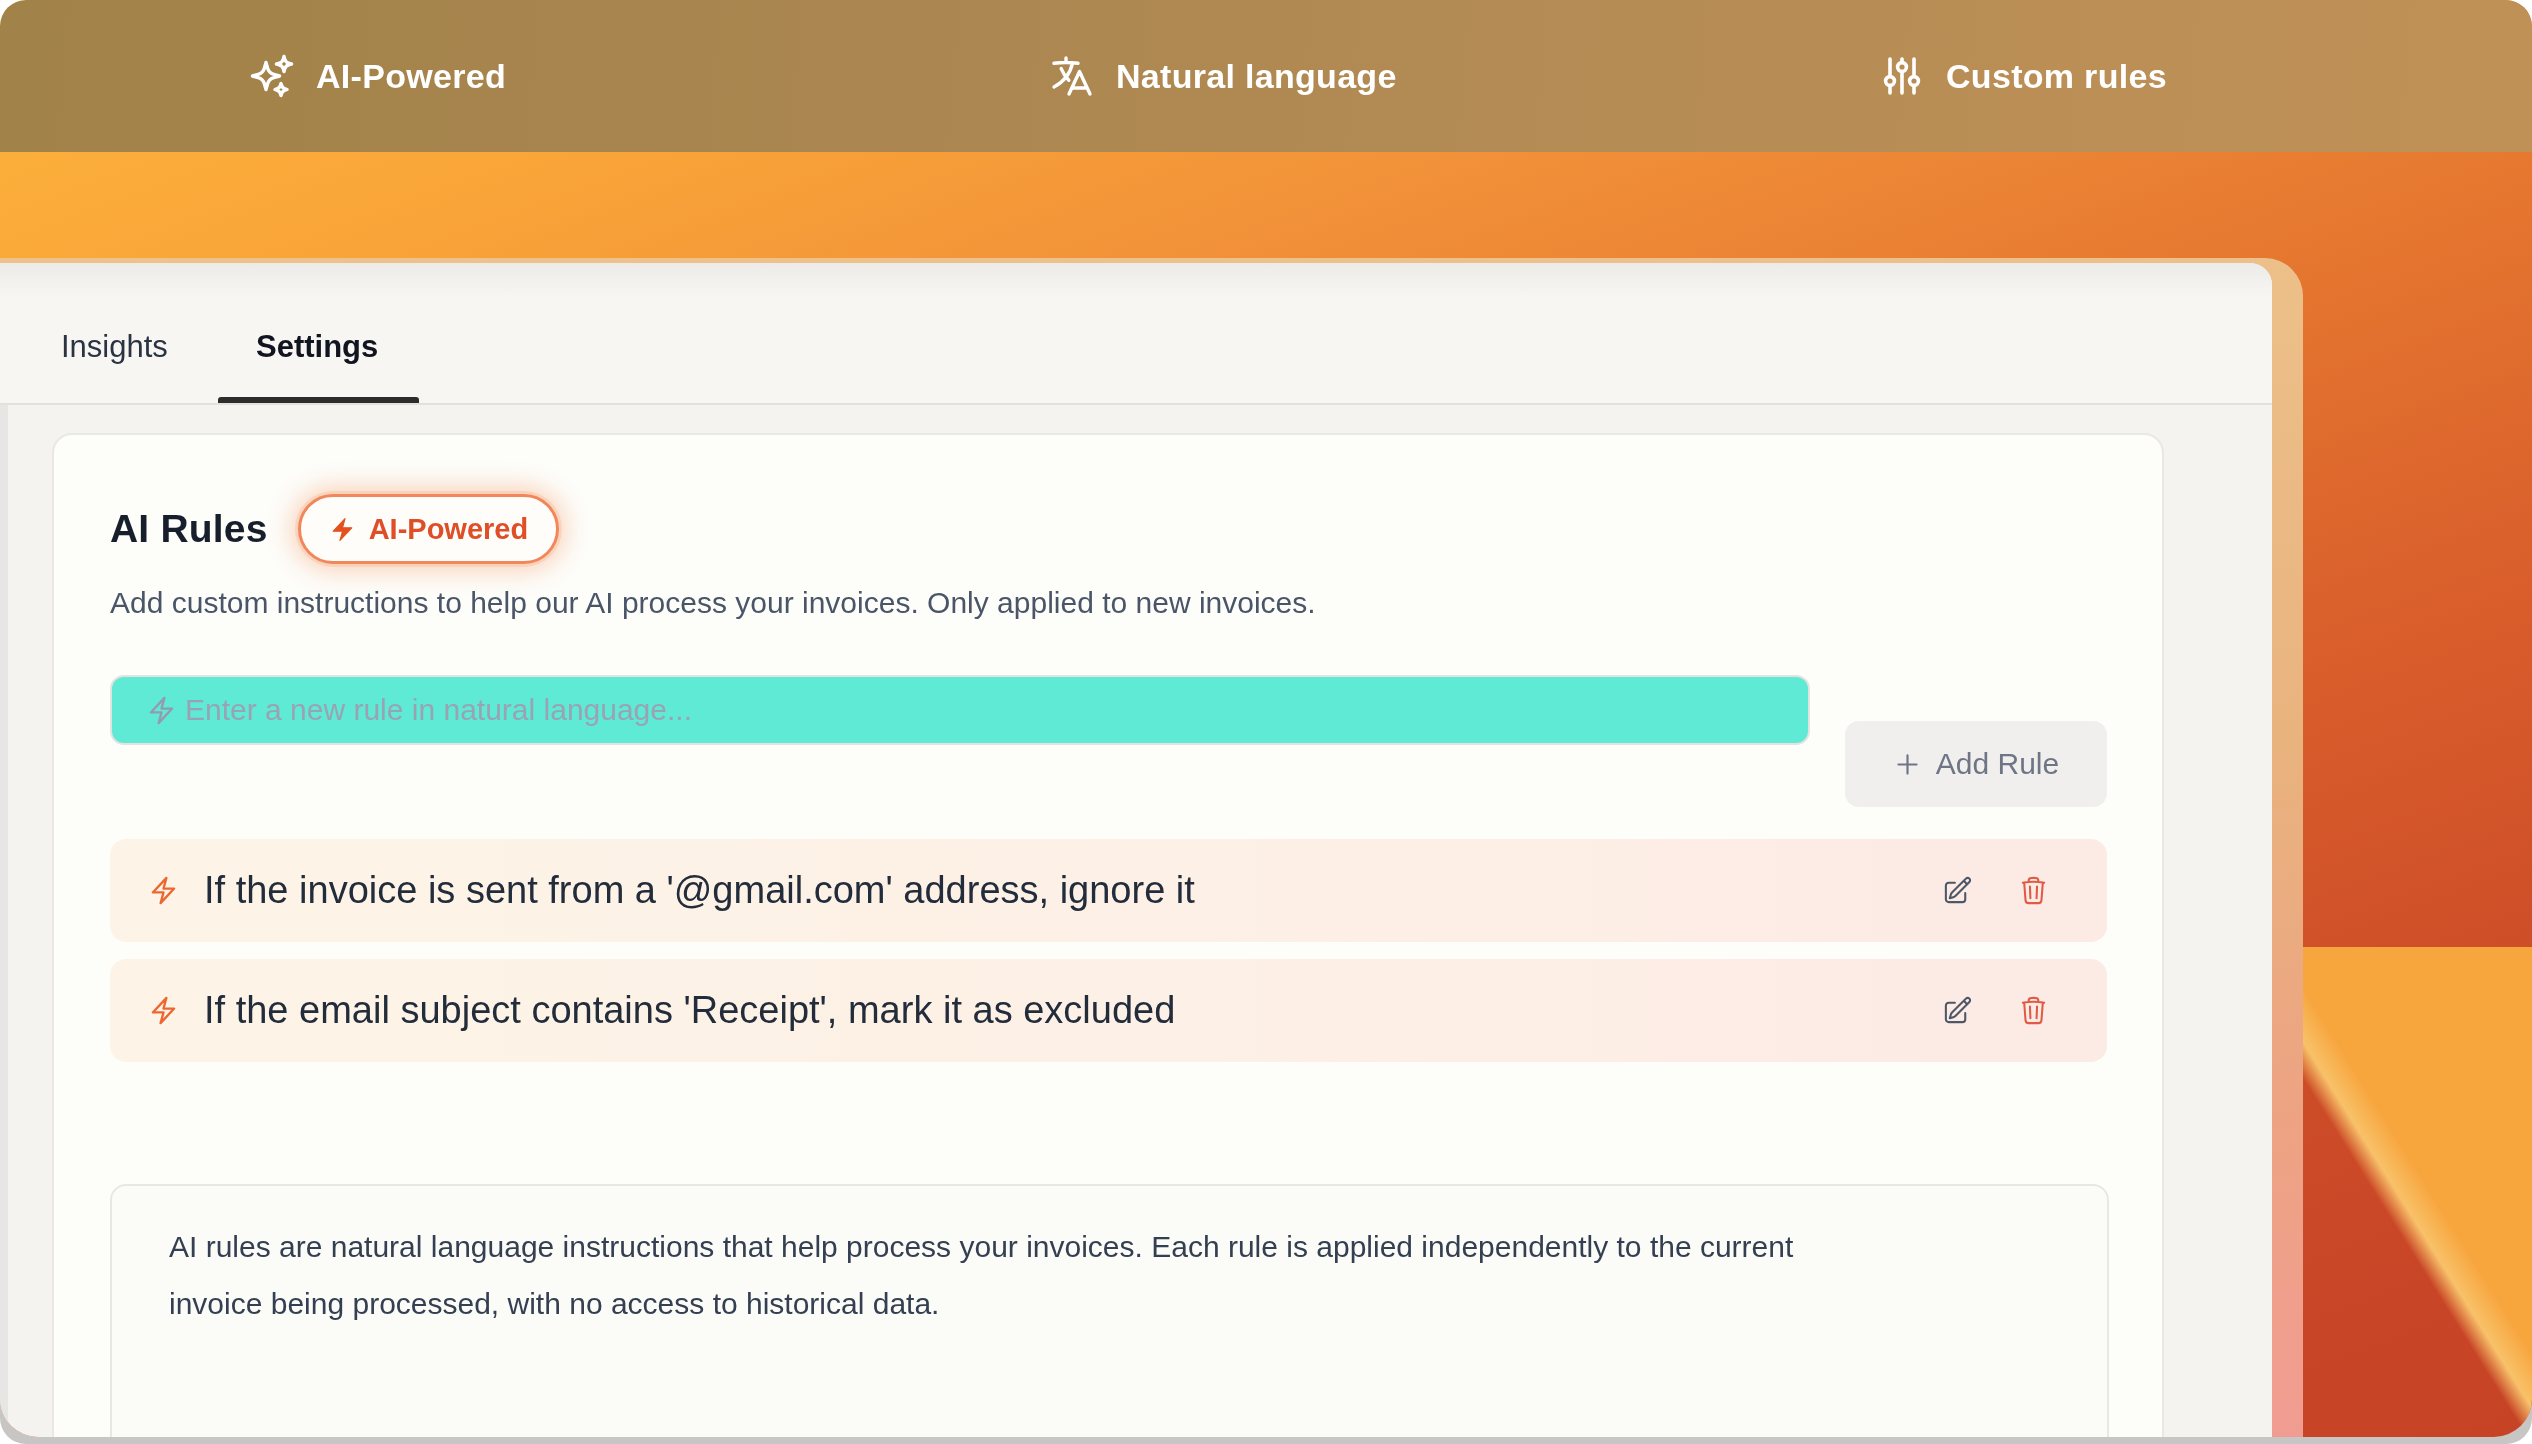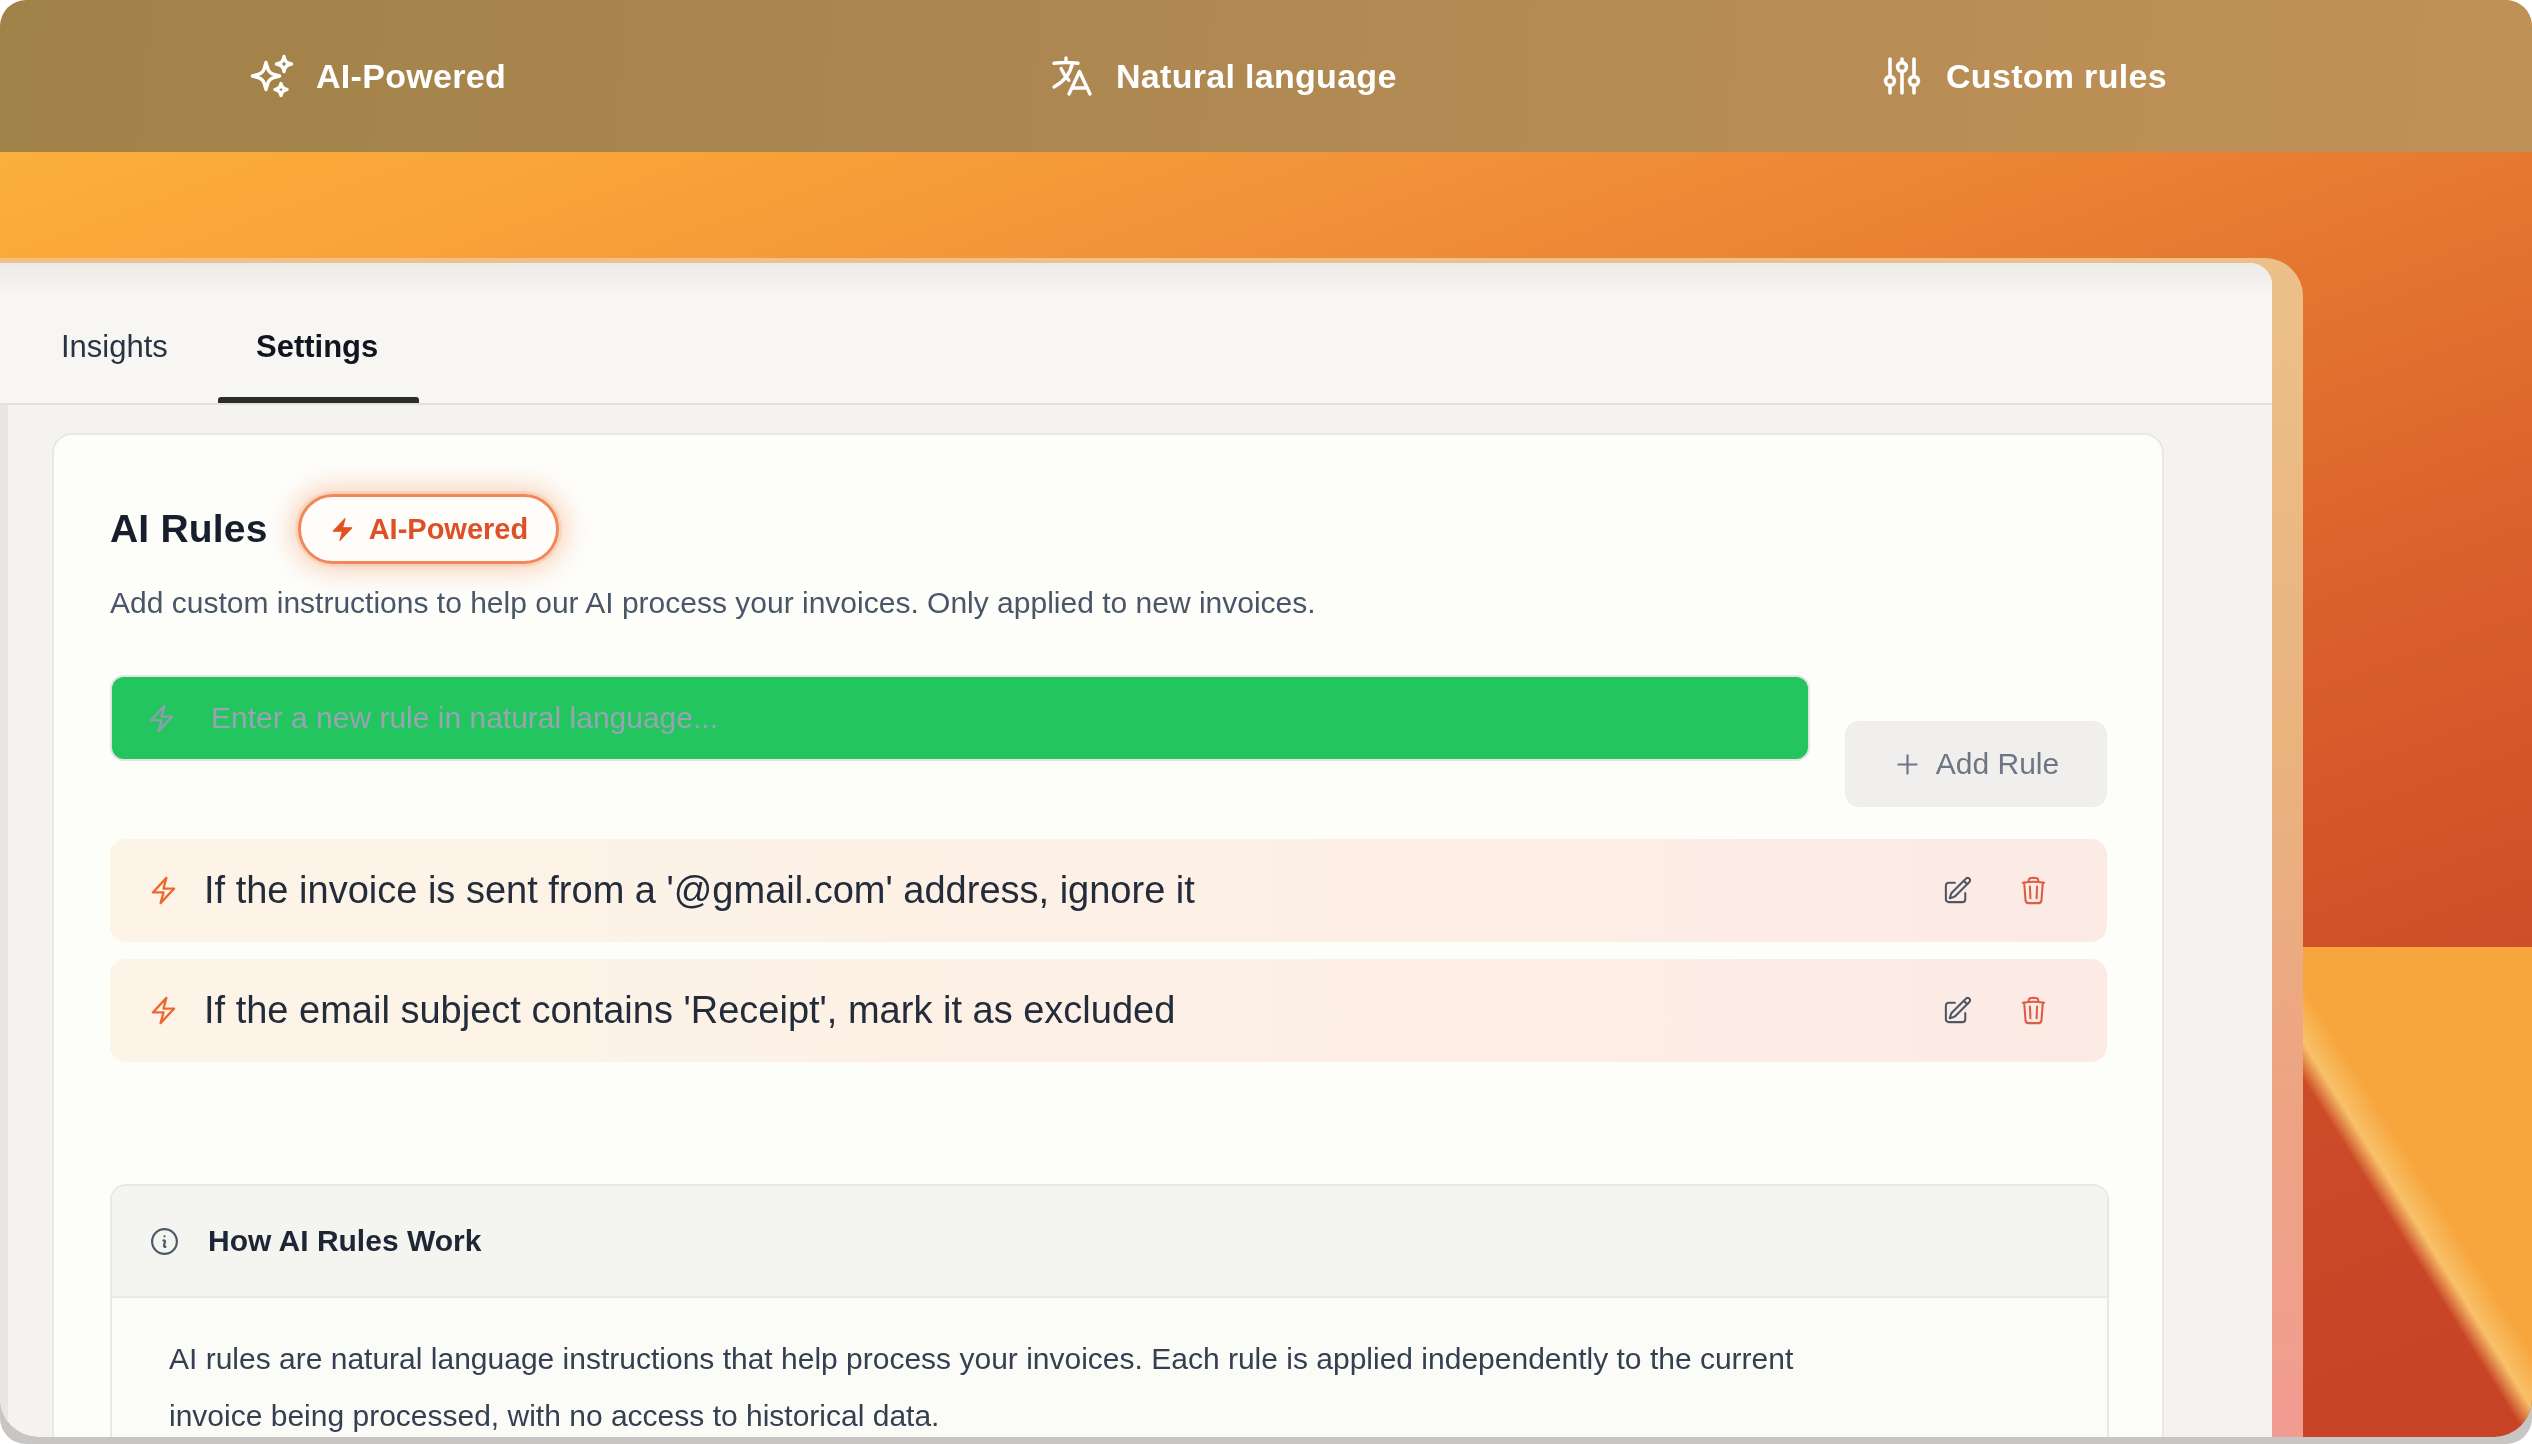--- a/index.html
+++ b/index.html
@@ -76,23 +76,23 @@
     display: flex; align-items: center; gap: 13px; height: 70px; padding: 0 28px;
     border: 3px solid #f1875b; border-radius: 40px; background: #fffdfa;
     box-shadow: 0 0 0 3px rgba(249,166,121,.25), 0 0 24px 7px rgba(243,126,62,.33);
   }
   .badge .b-icon { width: 27px; height: 27px; color: #e4511f; }
   .badge .b-label { font-size: 29px; font-weight: 700; color: #df4f27; }
 
   .panel-desc { position: absolute; left: 56px; top: 151px; font-size: 30px; color: #4a5568; }
 
   .rule-input {
-    position: absolute; left: 56px; top: 240px; width: 1700px; height: 86px;
-    background: #22c55e; border: 2px solid #e4e3df; border-radius: 14px;
-    display: flex; align-items: center; padding-left: 34px; gap: 34px;
+    position: absolute; left: 56px; top: 240px; width: 1700px; height: 70px;
+    background: #5eead4; border: 2px solid #e4e3df; border-radius: 14px;
+    display: flex; align-items: center; padding-left: 34px; gap: 8px;
   }
   .rule-input .i-icon { width: 31px; height: 31px; color: #929cae; flex: 0 0 auto; }
   .rule-input input {
     border: none; outline: none; background: transparent; flex: 1; height: 100%;
     font-family: "Liberation Sans", sans-serif; font-size: 30px; color: #303a4c;
   }
   .rule-input input::placeholder { color: #9aa3b4; }
 
   .add-rule-btn {
     position: absolute; left: 1791px; top: 240px; width: 262px; height: 86px;
@@ -250,28 +250,20 @@
             </span>
             <span class="act-icon trash-icon">
               <svg viewBox="0 0 24 24" fill="none" stroke="currentColor" stroke-width="1.6" stroke-linecap="round" stroke-linejoin="round" width="31" height="31">
                   <path d="M14.74 9l-.346 9m-4.788 0L9.26 9m9.968-3.21c.342.052.682.107 1.022.166m-1.022-.165L18.16 19.673a2.25 2.25 0 01-2.244 2.077H8.084a2.25 2.25 0 01-2.244-2.077L4.772 5.79m14.456 0a48.108 48.108 0 00-3.478-.397m-12 .562c.34-.059.68-.114 1.022-.165m0 0a48.11 48.11 0 013.478-.397m7.5 0v-.916c0-1.18-.91-2.164-2.09-2.201a51.964 51.964 0 00-3.32 0c-1.18.037-2.09 1.022-2.09 2.201v.916m7.5 0a48.667 48.667 0 00-7.5 0"></path>
                 </svg>
             </span>
           </span>
         </div>
 
         <div class="info-box">
-          <div class="info-header">
-            <span class="inf-icon">
-              <svg viewBox="0 0 24 24" fill="none" stroke="currentColor" stroke-width="1.6" stroke-linecap="round" stroke-linejoin="round" width="33" height="33">
-                  <path d="M11.25 11.25l.041-.02a.75.75 0 011.063.852l-.708 2.836a.75.75 0 001.063.853l.041-.021M21 12a9 9 0 11-18 0 9 9 0 0118 0zm-9-3.75h.008v.008H12v-.008z"></path>
-                </svg>
-            </span>
-            <span class="info-title">How AI Rules Work</span>
-          </div>
           <div class="info-body">
             <p>AI rules are natural language instructions that help process your invoices. Each rule is applied independently to the current
 invoice being processed, with no access to historical data.</p>
           </div>
         </div>
 
       </div>
     </div>
   </div>
 </div>

